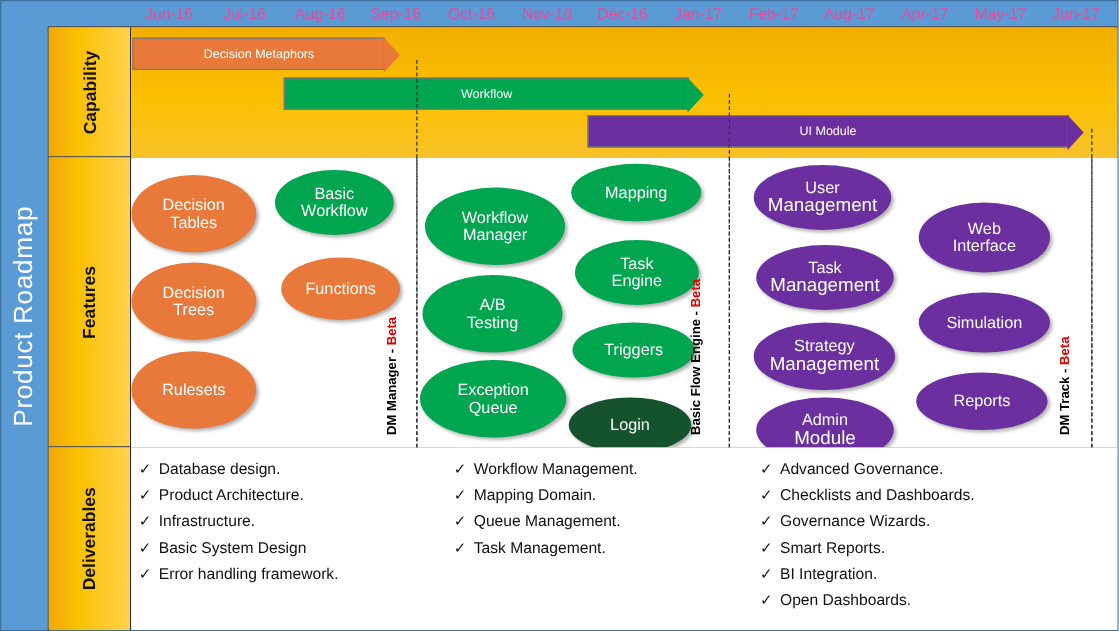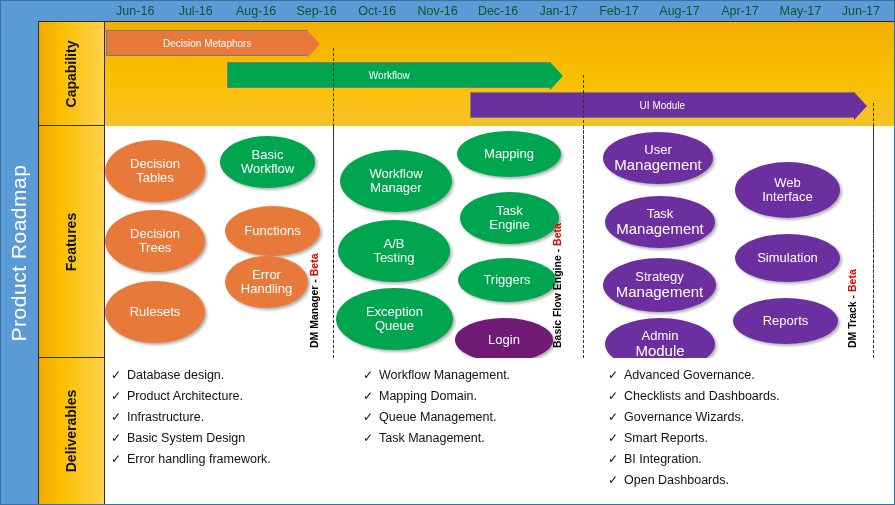--- a/index.html
+++ b/index.html
@@ -34,21 +34,21 @@
   }
 
   
   .months{
     position:absolute;left:105px;top:0px;width:786px;height:21px;
     display:flex;
   }
   .month{
     flex:1 1 0;
     display:flex;align-items:center;justify-content:center;
-    color:#14532d;font-size:12.5px;white-space:nowrap;
+    color:#ec4899;font-size:12.5px;white-space:nowrap;
   }
 
   
   .table{
     position:absolute;left:38px;top:21px;width:856px;height:483px;
     box-sizing:border-box;
     border:1px solid #2b2b2b;
     background:#ffffff;
   }
 
@@ -214,24 +214,20 @@
       <div class="oval one" style="left: 0px; top: 155px; width: 100px; height: 62px; background: rgb(232, 121, 58);">
         <div class="l1">Rulesets</div>
       </div>
       <div class="oval" style="left: 115px; top: 10px; width: 95px; height: 52px; background: rgb(0, 165, 80);">
         <div class="l1">Basic</div>
         <div class="l1">Workflow</div>
       </div>
       <div class="oval one" style="left: 120px; top: 80px; width: 95px; height: 50px; background: rgb(232, 121, 58);">
         <div class="l1">Functions</div>
       </div>
-      <div class="oval" style="left: 120px; top: 130px; width: 83px; height: 52px; background: rgb(232, 121, 58);">
-        <div class="l1">Error</div>
-        <div class="l1">Handling</div>
-      </div>
       <div class="oval" style="left: 235px; top: 24px; width: 112px; height: 62px; background: rgb(0, 165, 80);">
         <div class="l1">Workflow</div>
         <div class="l1">Manager</div>
       </div>
       <div class="oval" style="left: 233px; top: 94px; width: 112px; height: 62px; background: rgb(0, 165, 80);">
         <div class="l1">A/B</div>
         <div class="l1">Testing</div>
       </div>
       <div class="oval" style="left: 231px; top: 162px; width: 117px; height: 62px; background: rgb(0, 165, 80);">
         <div class="l1">Exception</div>
@@ -240,21 +236,21 @@
       <div class="oval one" style="left: 352px; top: 5px; width: 104px; height: 46px; background: rgb(0, 165, 80);">
         <div class="l1">Mapping</div>
       </div>
       <div class="oval" style="left: 355px; top: 66px; width: 99px; height: 52px; background: rgb(0, 165, 80);">
         <div class="l1">Task</div>
         <div class="l1">Engine</div>
       </div>
       <div class="oval one" style="left: 353px; top: 132px; width: 98px; height: 44px; background: rgb(0, 165, 80);">
         <div class="l1">Triggers</div>
       </div>
-      <div class="oval one" style="left: 350px; top: 192px; width: 98px; height: 44px; background: #701a75;">
+      <div class="oval one" style="left: 350px; top: 192px; width: 98px; height: 44px; background: #14532d;">
         <div class="l1">Login</div>
       </div>
       <div class="oval" style="left: 498px; top: 6px; width: 110px; height: 52px; background: rgb(107, 47, 160);">
         <div class="l1">User</div>
         <div class="l2">Management</div>
       </div>
       <div class="oval" style="left: 500px; top: 70px; width: 110px; height: 52px; background: rgb(107, 47, 160);">
         <div class="l1">Task</div>
         <div class="l2">Management</div>
       </div>

